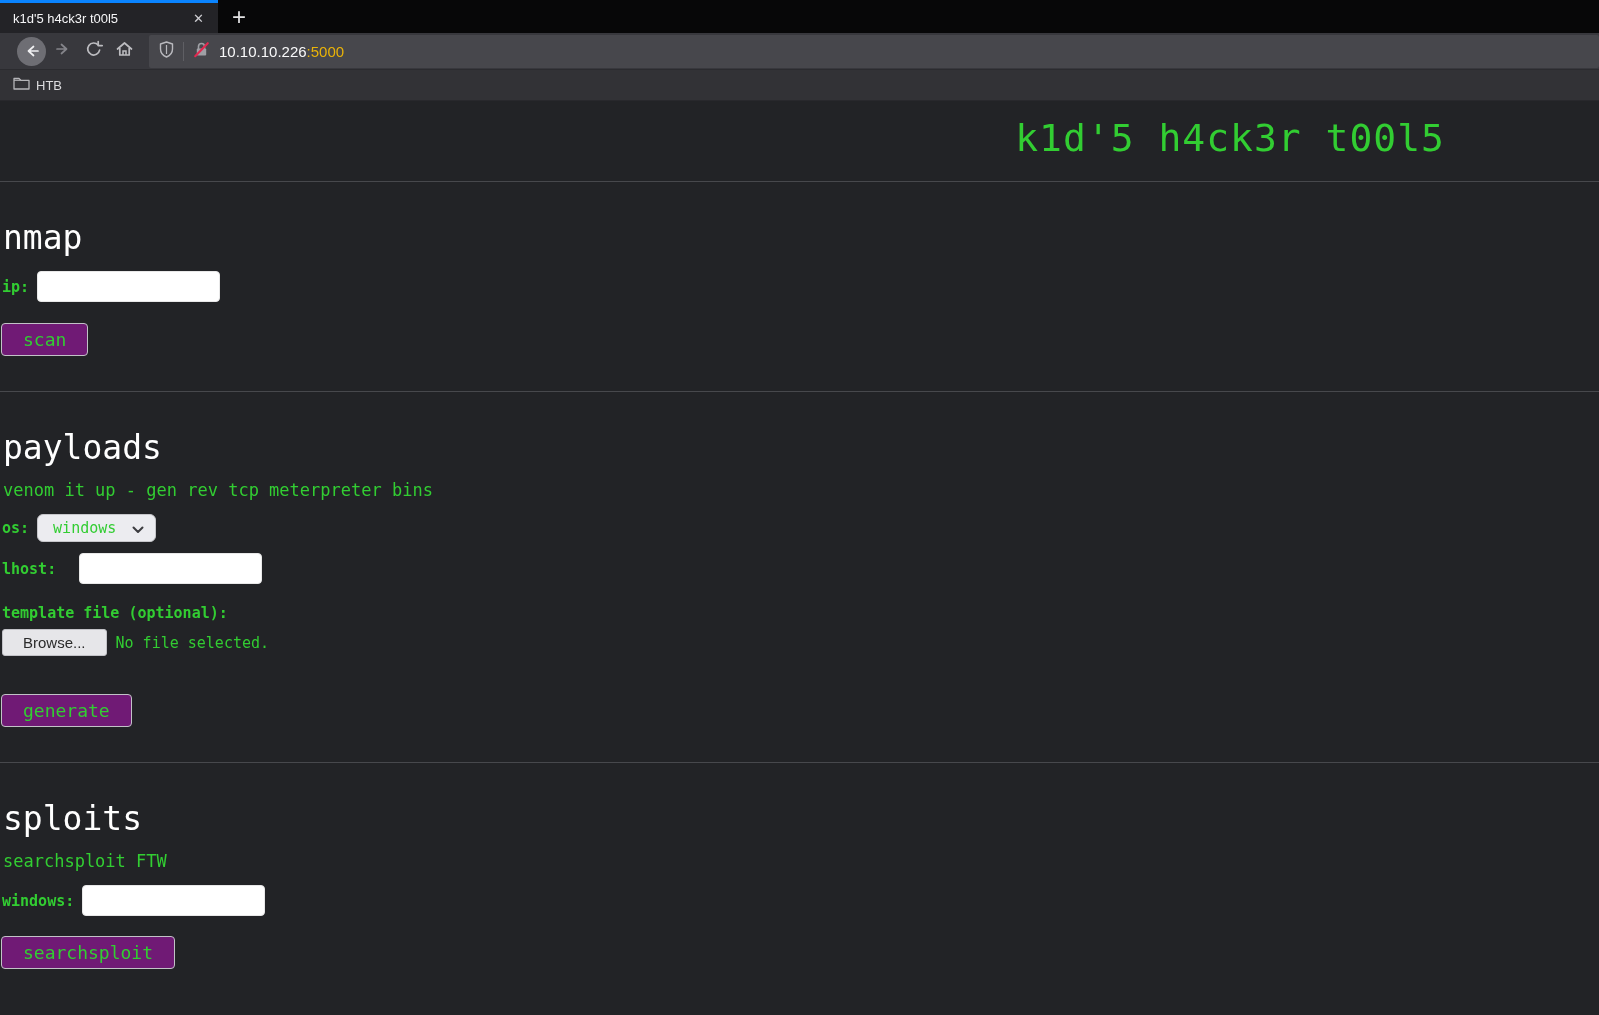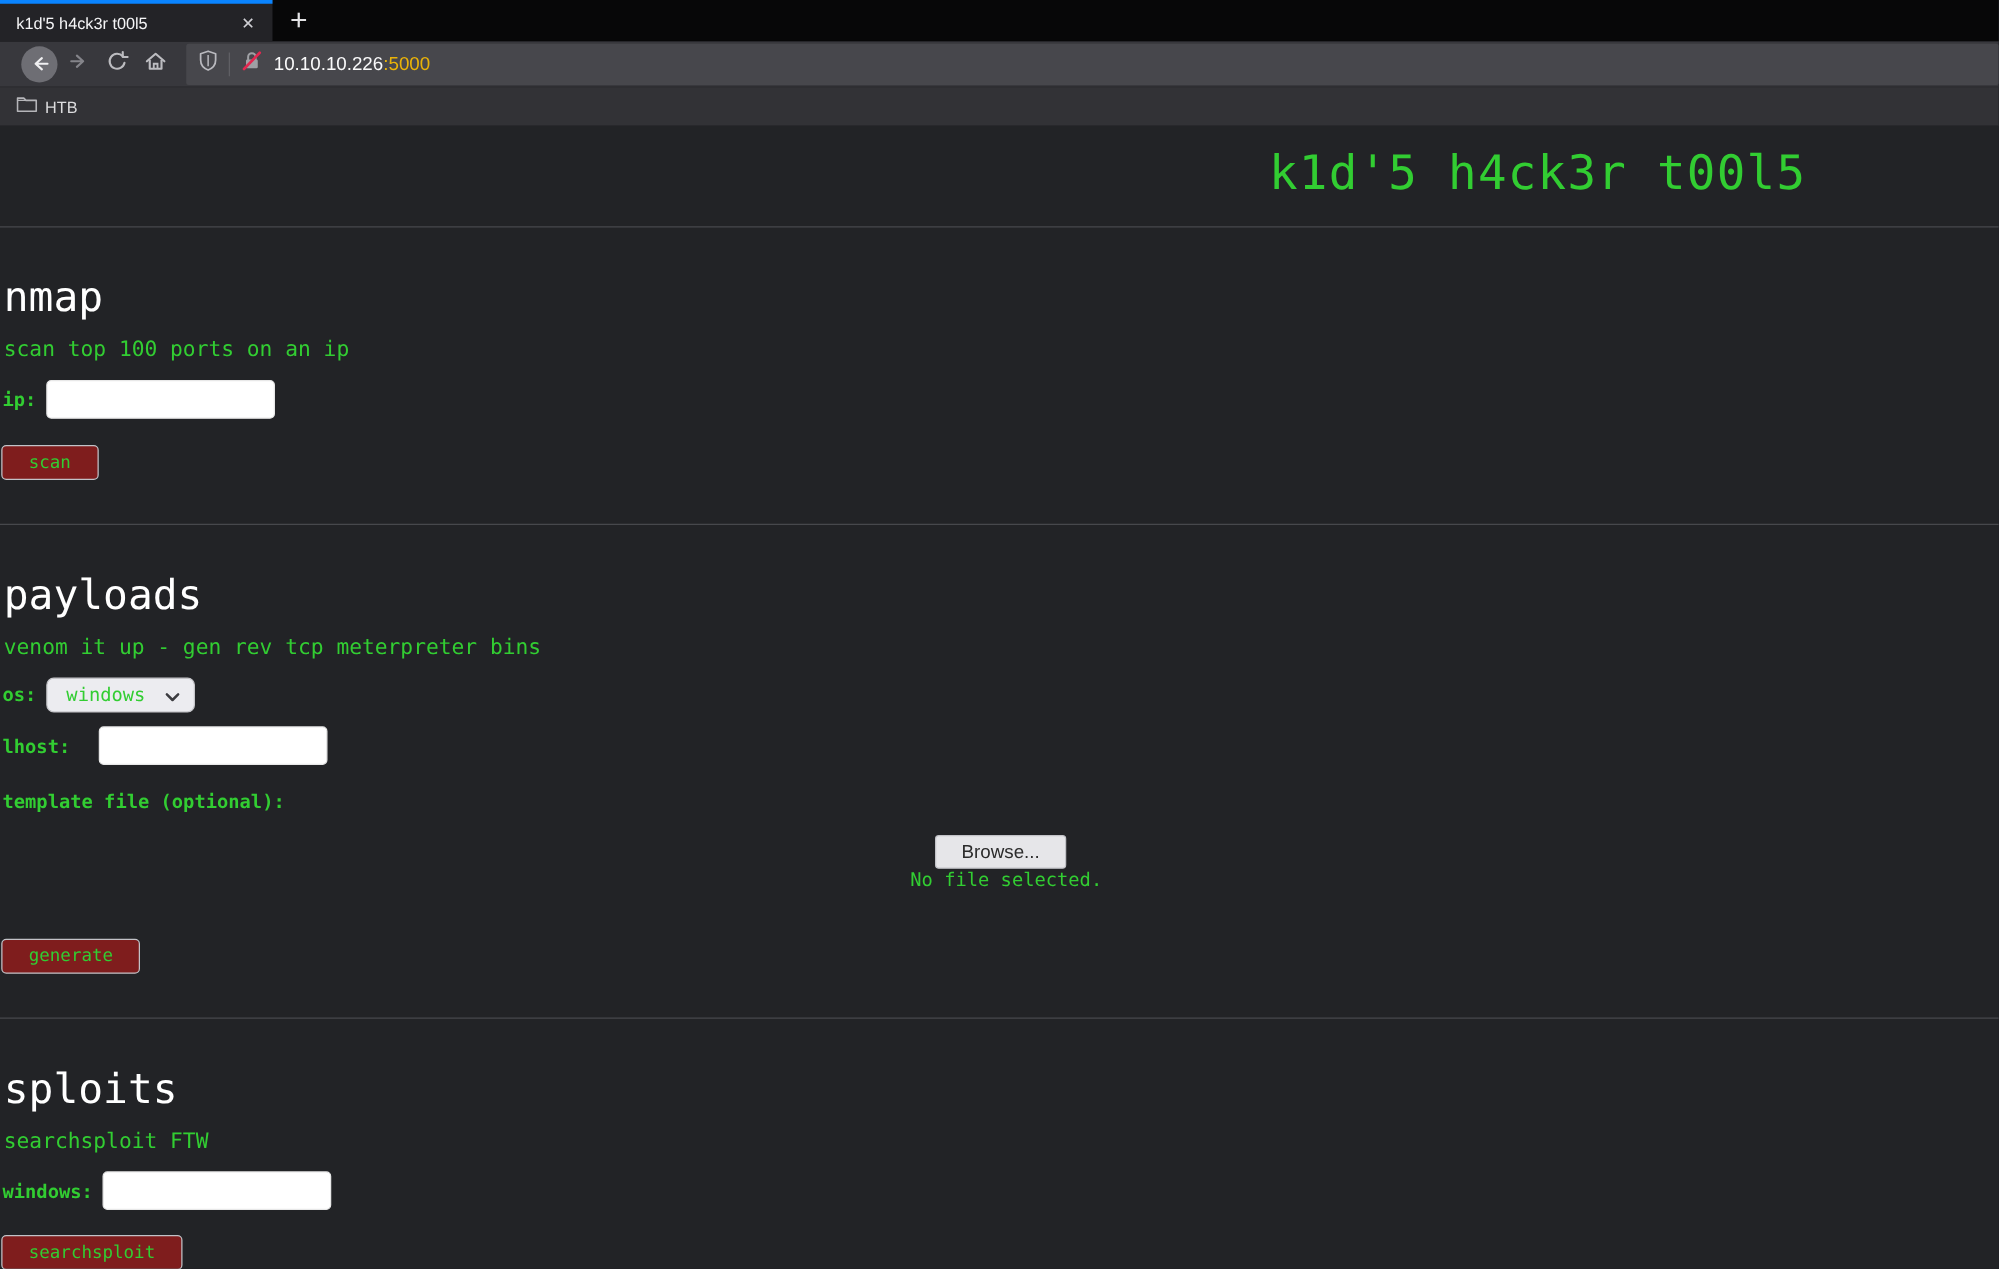--- a/index.html
+++ b/index.html
@@ -70,37 +70,37 @@
   .section h2 { font-size: 33px; font-weight: 400; margin: 36px 0 0 3px; color: #ffffff; }
   .subtitle { font-size: 17px; margin: 13px 0 0 3px; }
   .form-row { display: flex; align-items: center; margin: 14px 0 0 2px; }
   .form-row label { font-weight: bold; font-size: 15px; margin-right: 8px; color: #32cd32; }
   .text-input {
     width: 183px; height: 31px; background: #ffffff; border: 1px solid #e8e8e8;
     border-radius: 4px; outline: none; font-family: "DejaVu Sans Mono", monospace;
     font-size: 14px; padding: 0 6px; color: #111;
   }
   .tool-btn {
-    display: inline-block; background: #7f1d1d; border: 1px solid #c2c2c7;
+    display: inline-block; background: #701a75; border: 1px solid #c2c2c7;
     border-radius: 4px; color: #32cd32; font-family: "DejaVu Sans Mono", monospace;
-    font-size: 14px; padding: 5px 21px; cursor: pointer;
+    font-size: 18px; padding: 5px 21px; cursor: pointer;
   }
   .btn-row { margin: 21px 0 0 1px; }
   .divider { border: none; border-top: 1px solid #47484c; margin-top: 35px; }
 
   .select-box {
     display: inline-flex; align-items: center; gap: 16px;
     background: #ececf0; border: 1px solid #c6c6ca; border-radius: 6px;
     height: 28px; padding: 0 11px 0 15px; cursor: pointer;
   }
   .select-value { color: #32cd32; font-size: 15px; }
   .row-os { margin-top: 14px; }
   .row-lhost { margin-top: 11px; gap: 15px; }
   .template-label { font-weight: bold; font-size: 15px; margin: 20px 0 0 2px; }
-  .row-file { margin-top: 18px; flex-direction: column; }
+  .row-file { margin-top: 7px; }
   .browse-btn {
     background: #e6e6e9; border: 1px solid #c2c2c7; border-radius: 3px;
     font-family: "Liberation Sans", sans-serif; font-size: 15px; color: #2b2b2b;
     padding: 4px 20px; cursor: pointer;
   }
   .file-status { font-size: 15px; margin-left: 9px; }
   .generate-row { margin: 38px 0 0 1px; text-decoration: underline; }
   .search-btn-row { margin: 20px 0 0 1px; }
 </style>
 </head>
@@ -180,21 +180,20 @@
 </div>
 
 <div class="page">
 
   <div class="page-header">
     <h1 class="page-title">k1d'5 h4ck3r t00l5</h1>
   </div>
 
   <div class="section">
     <h2>nmap</h2>
-    <div class="subtitle">scan top 100 ports on an ip</div>
     <div class="form-row">
       <label>ip:</label>
       <input class="text-input" type="text" value="" style="">
     </div>
     <div class="btn-row">
       <button class="tool-btn">scan</button>
     </div>
     <hr class="divider">
   </div>
 

